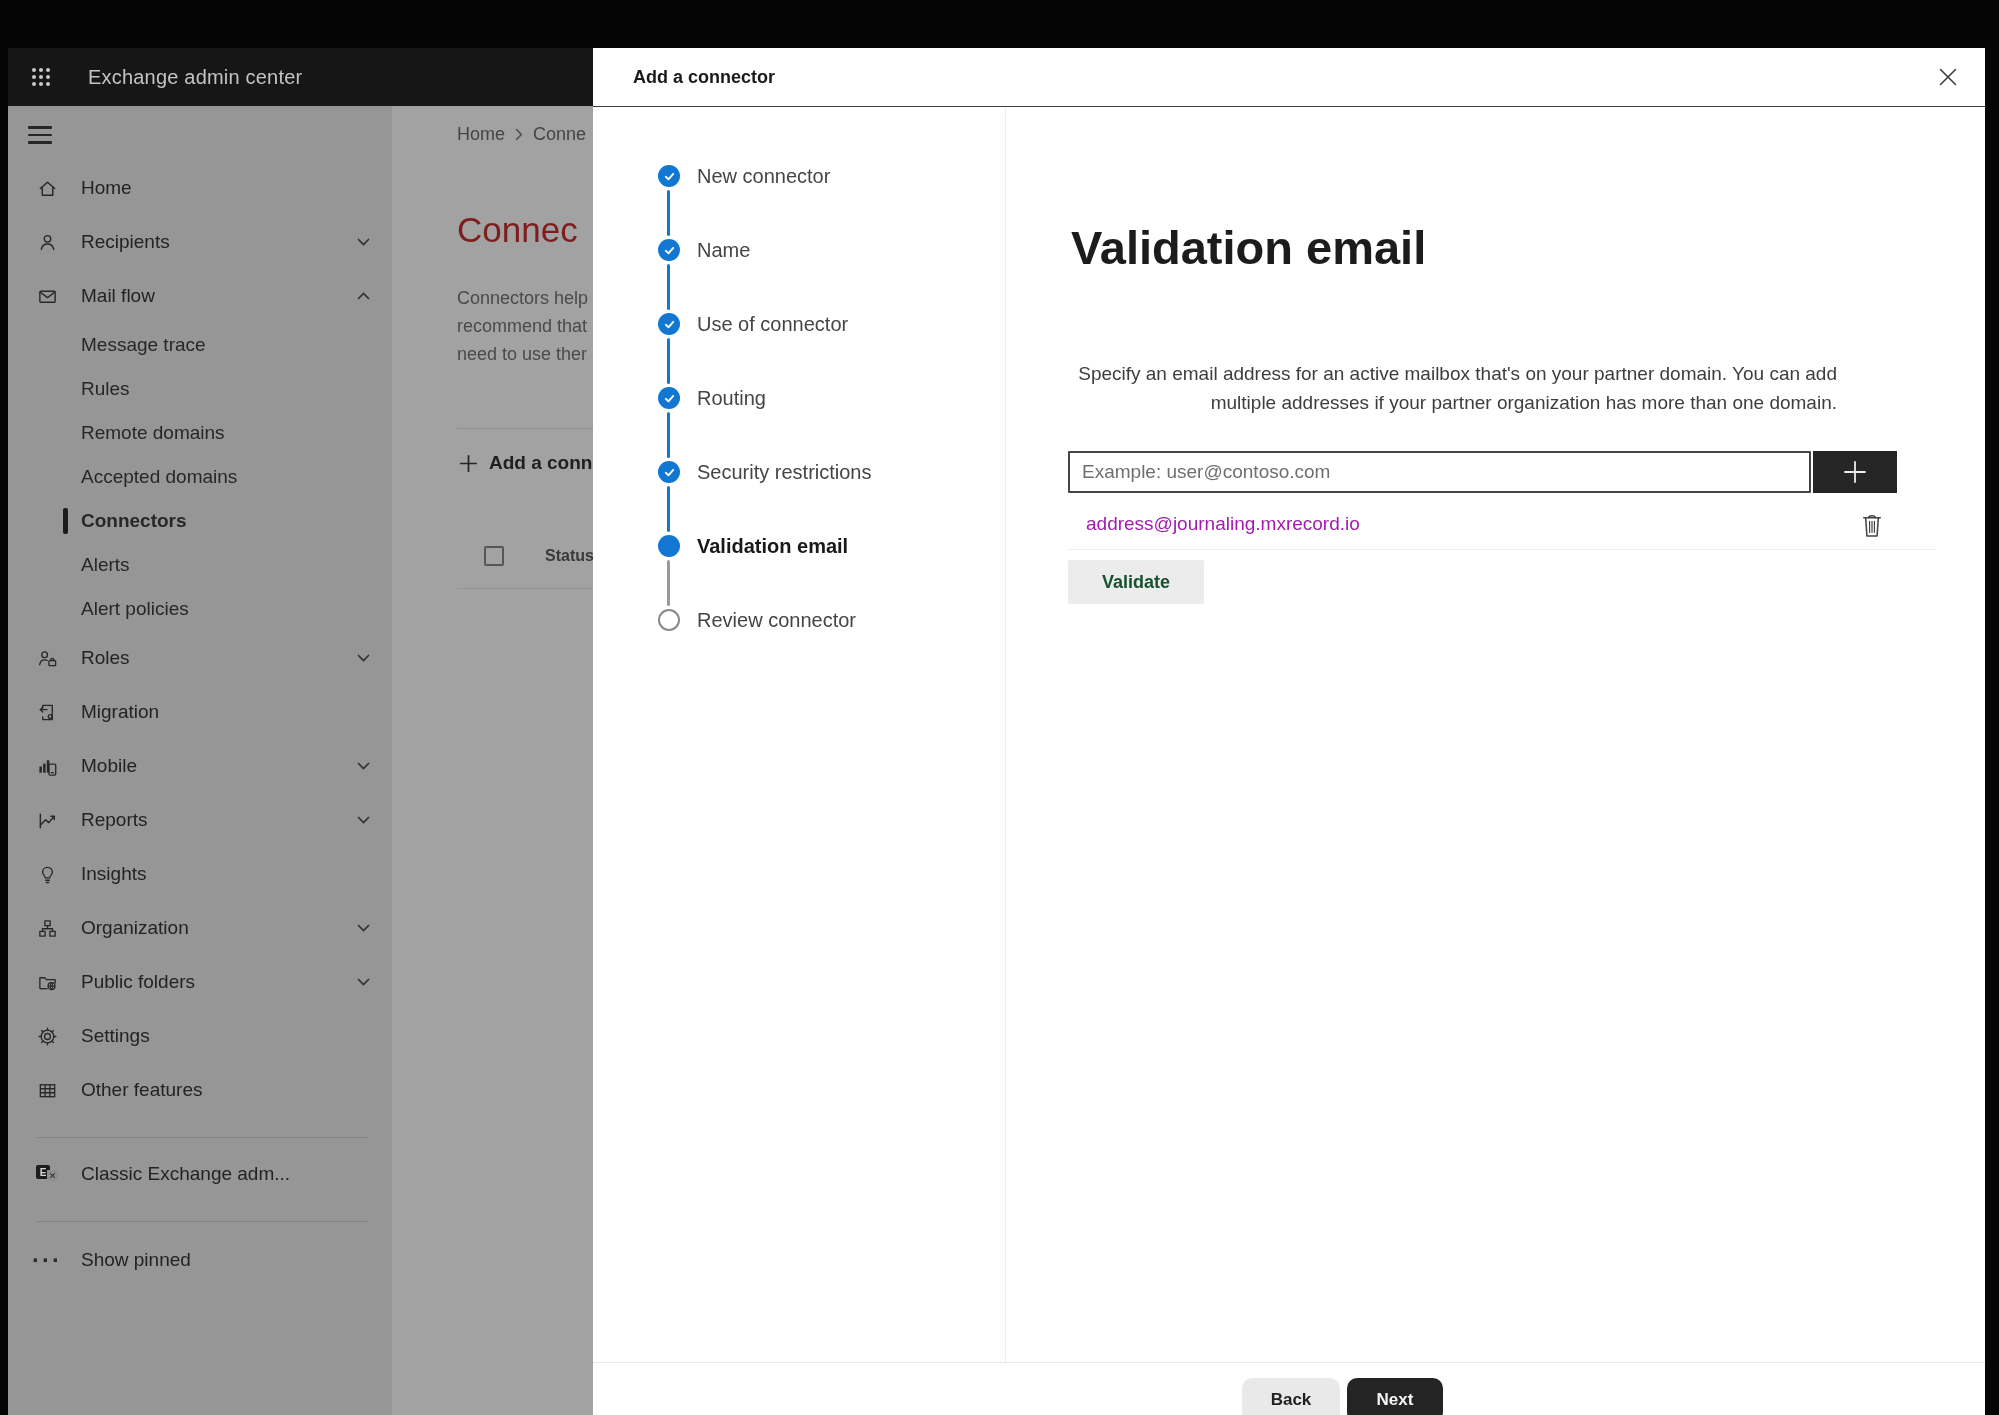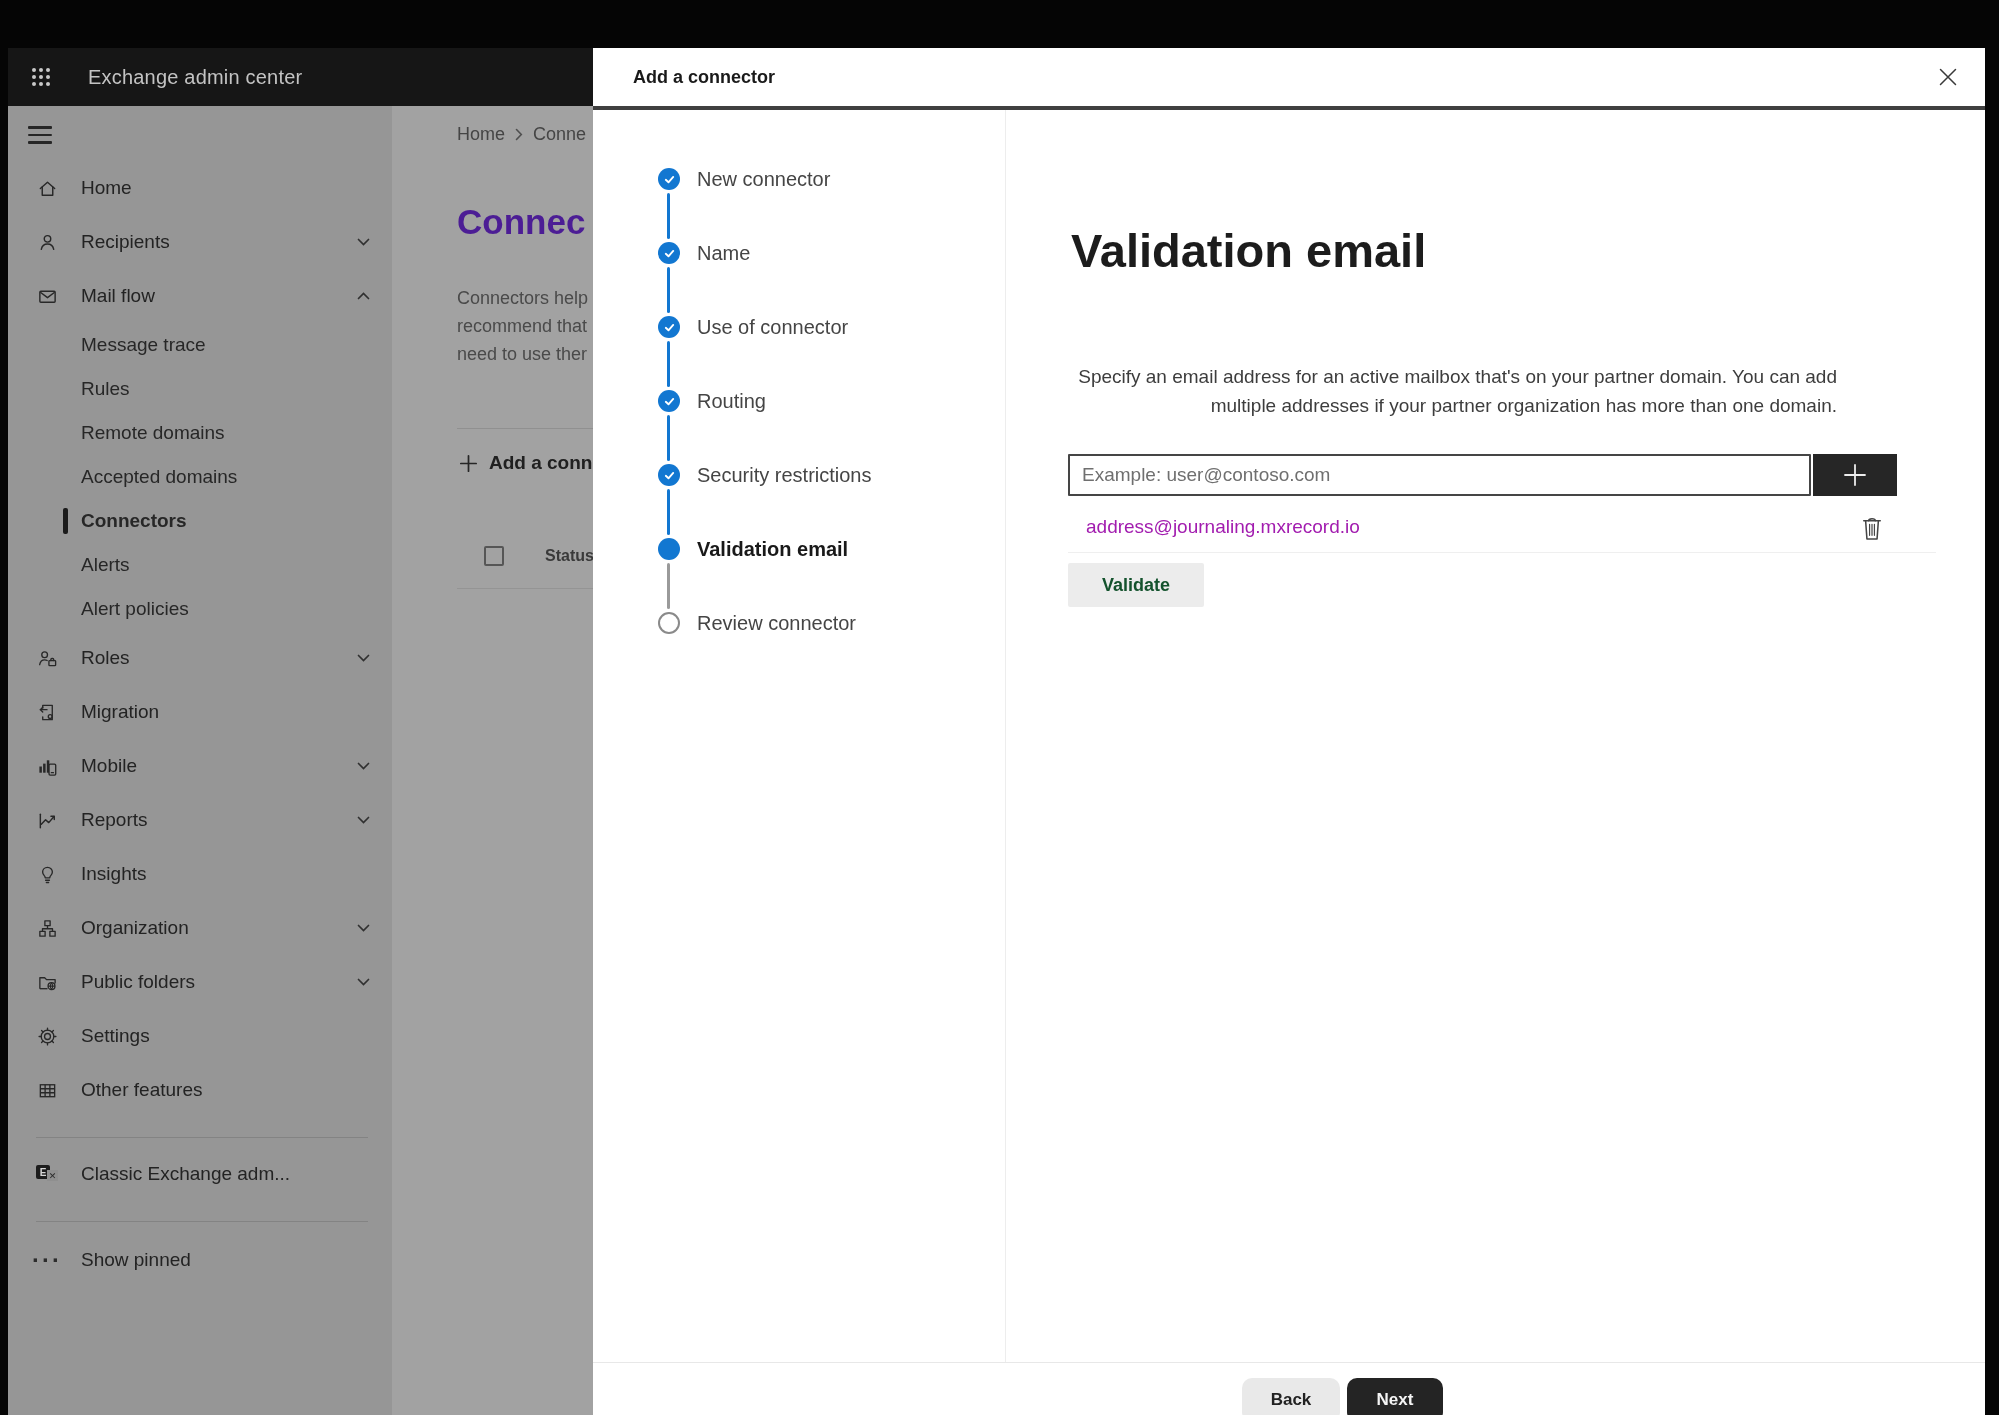--- a/index.html
+++ b/index.html
@@ -34,34 +34,34 @@
   .ex-icon{position:relative;width:22px;height:22px;}
   .ex-e{position:absolute;left:0;top:2px;width:14px;height:14px;background:#1c1c1c;color:#d6d6d6;
         font-size:10px;font-weight:700;display:flex;align-items:center;justify-content:center;border-radius:2px;}
   .ex-x{position:absolute;left:11px;top:7px;width:11px;height:11px;background:#8f8f8f;color:#2a2a2a;
         font-size:9px;display:flex;align-items:center;justify-content:center;}
 
   
   .page{position:absolute;left:384px;top:58px;right:0;bottom:0;background:#a2a2a2;overflow:hidden;}
   .breadcrumb{position:absolute;left:65px;top:18px;display:flex;align-items:center;gap:10px;font-size:18px;color:#454545;white-space:nowrap;}
   .crumb{cursor:pointer;}
-  .page-h1{position:absolute;left:65px;top:96px;font-size:35px;font-weight:700;color:#4c1d95;white-space:nowrap;}
+  .page-h1{position:absolute;left:65px;top:104px;font-size:35px;font-weight:400;color:#7f1d1d;white-space:nowrap;}
   .page-intro{position:absolute;left:65px;top:178px;font-size:18px;line-height:28px;color:#4a4a4a;}
   .page-intro div{white-space:nowrap;}
   .page-div{position:absolute;left:65px;top:322px;width:1400px;height:1px;background:#909090;}
   .add-conn{position:absolute;left:65px;top:340px;height:34px;display:flex;align-items:center;gap:9px;cursor:pointer;}
   .add-conn .lbl{font-size:19px;font-weight:600;color:#202020;white-space:nowrap;}
   .tbl-head{position:absolute;left:92px;top:440px;display:flex;align-items:center;}
   .checkbox{width:20px;height:20px;border:2px solid #565656;border-radius:2px;box-sizing:border-box;cursor:pointer;}
   .col-status{margin-left:41px;font-size:16px;font-weight:600;color:#3a3a3a;}
   .page-div2{position:absolute;left:65px;top:482px;width:1400px;height:1px;background:#949494;}
 
   
   .modal{position:absolute;left:585px;top:0;width:1392px;height:1389px;background:#ffffff;display:flex;flex-direction:column;}
-  .modal-header{position:relative;height:58px;flex:none;border-bottom:4px solid #404040;display:flex;align-items:center;}
+  .modal-header{position:relative;height:58px;flex:none;border-bottom:1px solid #404040;display:flex;align-items:center;}
   .modal-title{font-size:18px;font-weight:700;color:#1a1a1a;margin-left:40px;}
   .close-btn{position:absolute;right:22px;top:50%;transform:translateY(-50%);width:30px;height:30px;
              display:flex;align-items:center;justify-content:center;cursor:pointer;}
   .modal-body{flex:1;display:flex;min-height:0;}
 
   
   .steps-col{width:412px;flex:none;border-right:1px solid #ededed;position:relative;}
   .steps{position:absolute;left:0;top:32px;right:0;}
   .step{position:relative;height:74px;display:flex;align-items:center;padding-left:65px;cursor:pointer;}
   .bullet{width:22px;height:22px;border-radius:50%;flex:none;display:flex;align-items:center;justify-content:center;box-sizing:border-box;}

